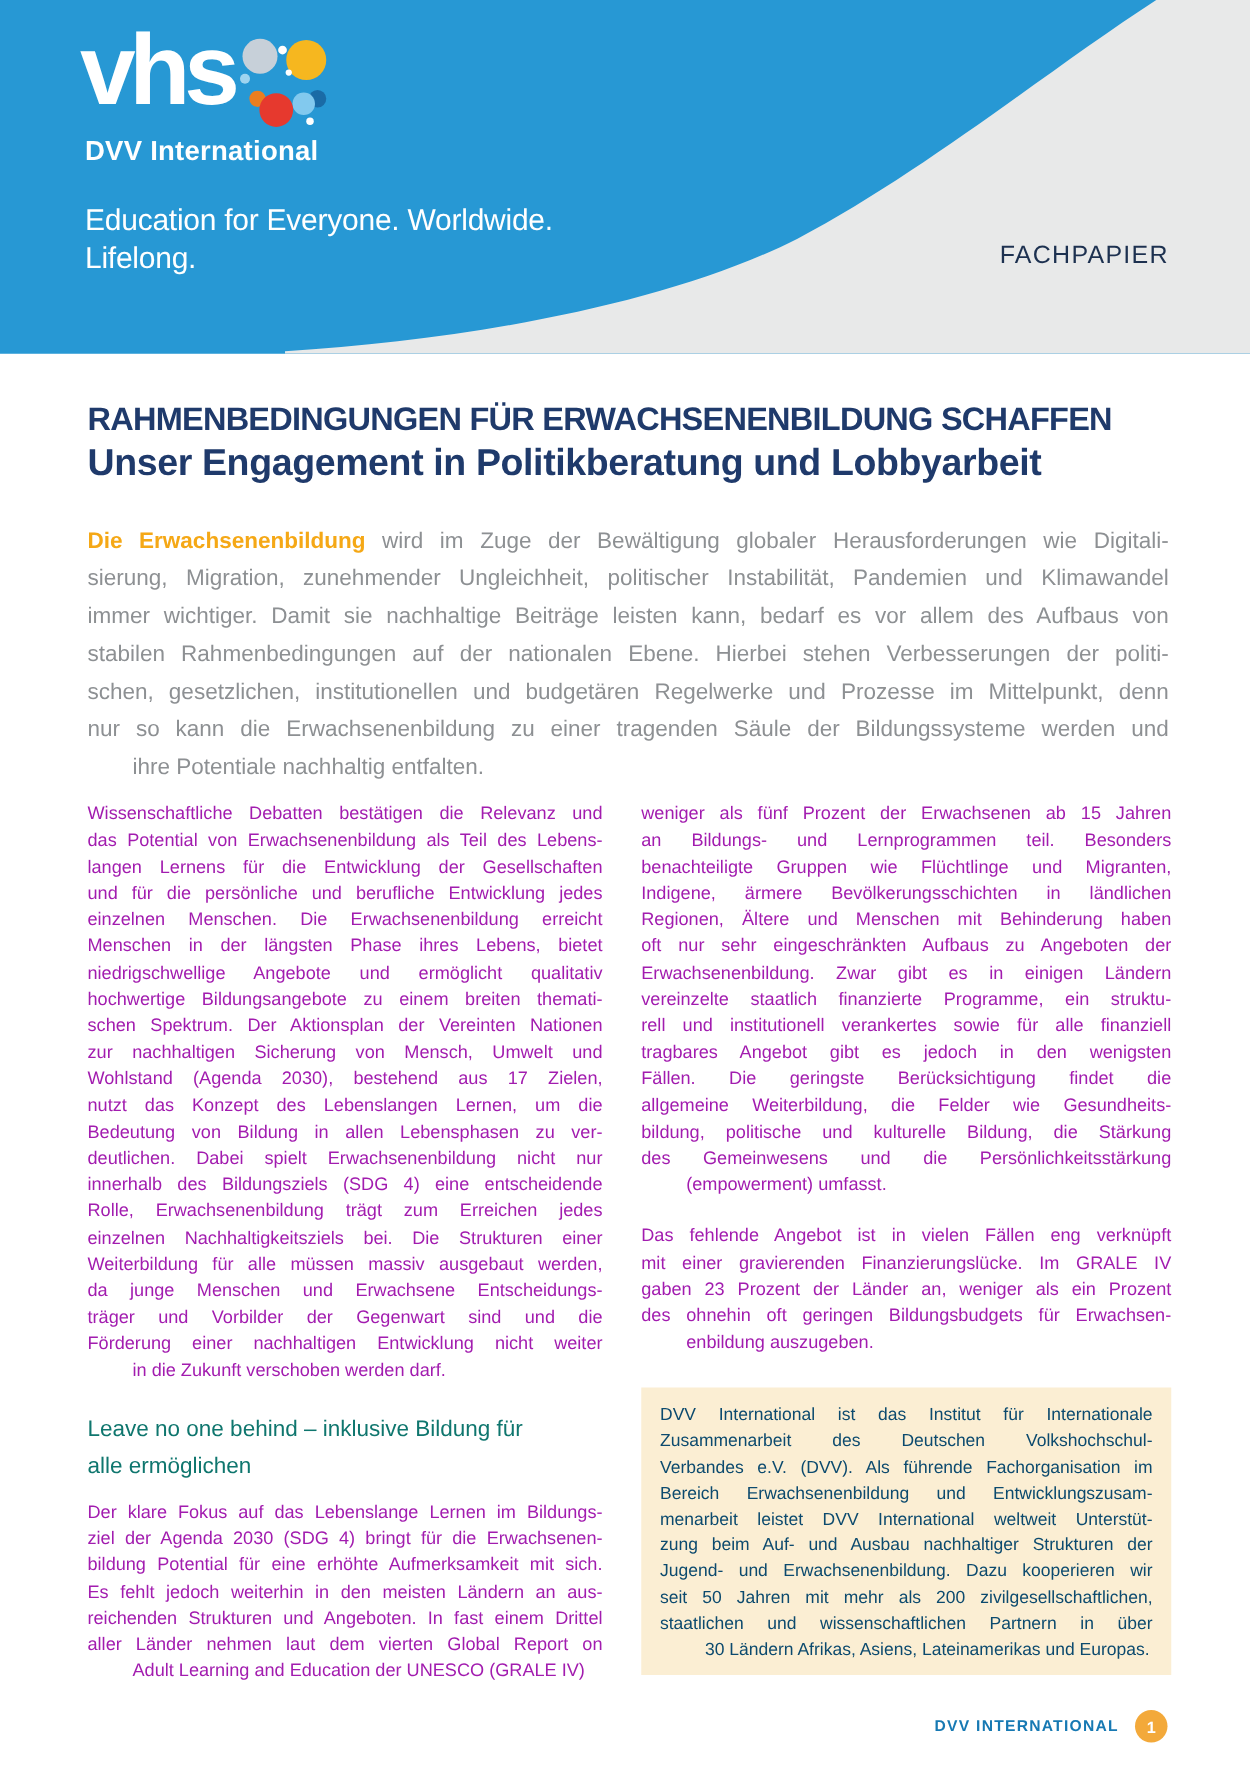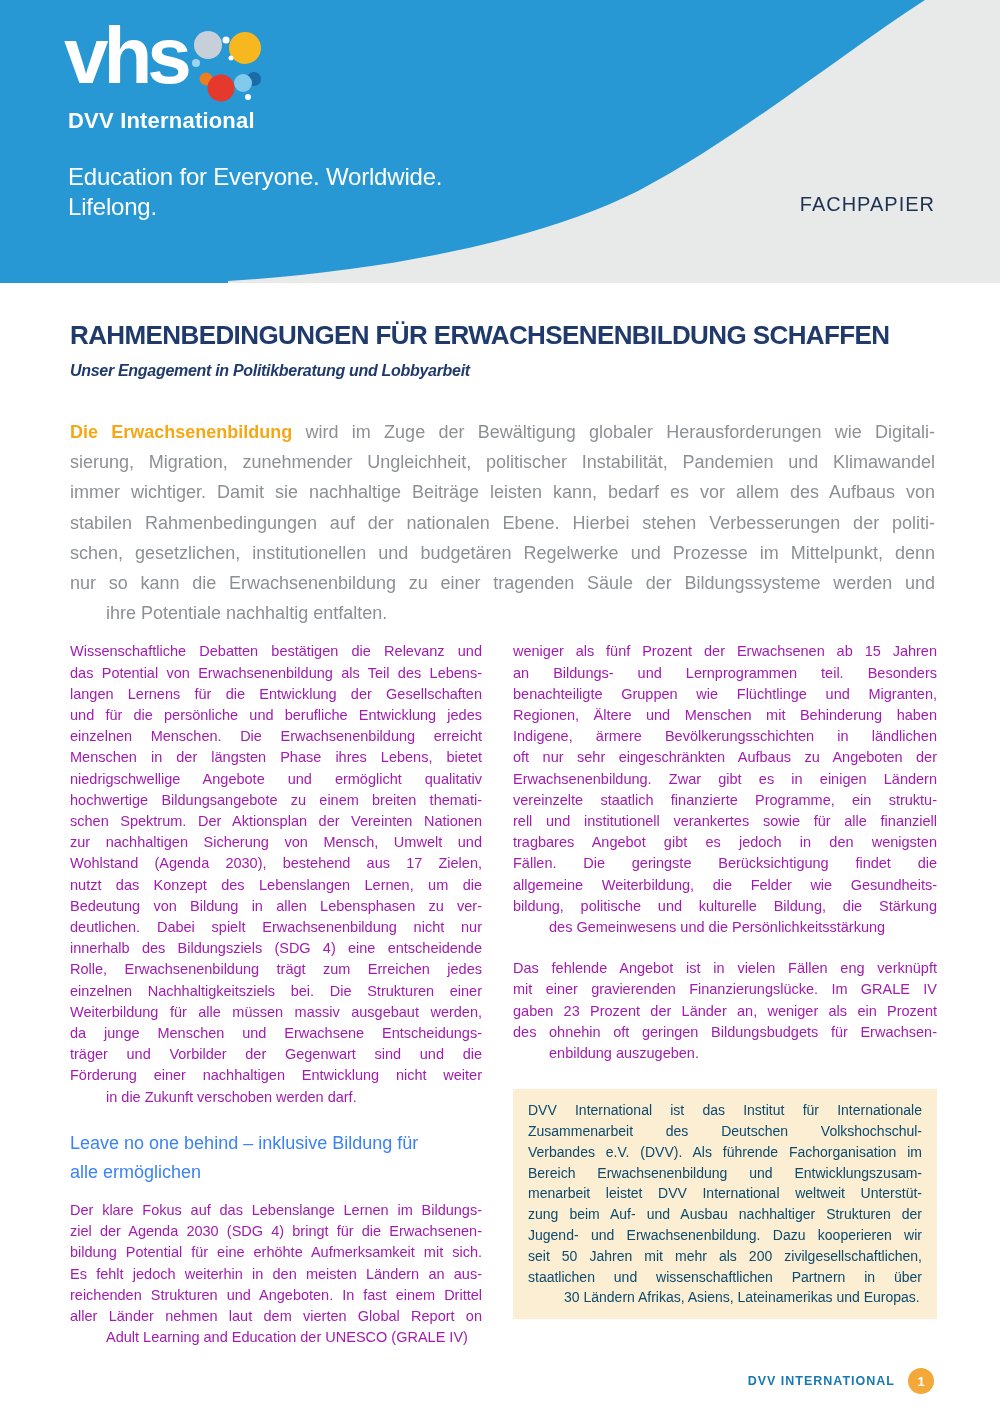--- a/index.html
+++ b/index.html
@@ -32,22 +32,22 @@
     font-size:20px; letter-spacing:1px; color:#1d3150;
   }
 
   
   .titleblock { margin:37px 65px 0 70px; }
   .titleblock h1 {
     margin:0; font-size:26px; line-height:30px; letter-spacing:-0.6px;
     color:#1f3a6b; white-space:nowrap;
   }
   .titleblock h2 {
-    margin:6px 0 0 0; font-size:16px; line-height:30px; letter-spacing:-0.3px;
-    color:#1f3a6b; white-space:nowrap;font-style:italic;
+    margin:6px 0 0 0; font-size:30px; line-height:30px; letter-spacing:-0.3px;
+    color:#1f3a6b; white-space:nowrap;
   }
 
   
   .lead {
     margin:31px 65px 0 70px; width:865px;
     font-size:18px; line-height:30.2px; color:#8d9093;
   }
   .lead .hl { color:#f5a816; font-weight:bold; }
   .tline { white-space:nowrap; }
   .just .tline, .lead-first { text-align:justify; text-align-last:justify; }
@@ -58,21 +58,21 @@
     margin:13px 0 0 70px;
     display:grid; grid-template-columns:412px 424px; gap:0 31px;
     align-items:start;
   }
   .body {
     font-size:14.5px; line-height:21.2px; color:#a21caf; letter-spacing:0;
   }
   .mt { margin-top:20px; }
   .subhead {
     margin:21px 0 13px 0;
-    font-size:18px; line-height:29px; color:#3b82f6; font-weight:400;
+    font-size:18px; line-height:29px; color:#0f766e; font-weight:400;
   }
   .infobox {
     margin-top:25px; background:#fbeed3; padding:11px 15px;
     font-size:14px; line-height:20.8px; color:#0c4a6e;
   }
 
   
   .pfooter {
     position:absolute; top:1368px; right:66px;
     display:flex; align-items:center; gap:13px;
@@ -176,31 +176,32 @@
           <div class="tline">reichenden Strukturen und Angeboten. In fast einem Drittel</div>
           <div class="tline">aller Länder nehmen laut dem vierten Global Report on</div>
           <div class="tline">Adult Learning and Education der UNESCO (GRALE IV)</div>
         </div>
     </div>
     <div class="col">
       <div class="body just">
           <div class="tline">weniger als fünf Prozent der Erwachsenen ab 15 Jahren</div>
           <div class="tline">an Bildungs- und Lernprogrammen teil. Besonders</div>
           <div class="tline">benachteiligte Gruppen wie Flüchtlinge und Migranten,</div>
+          <div class="tline">Indigene, ärmere Bevölkerungsschichten in ländlichen</div>
           <div class="tline">Regionen, Ältere und Menschen mit Behinderung haben</div>
-          <div class="tline">Indigene, ärmere Bevölkerungsschichten in ländlichen</div>
           <div class="tline">oft nur sehr eingeschränkten Aufbaus zu Angeboten der</div>
           <div class="tline">Erwachsenenbildung. Zwar gibt es in einigen Ländern</div>
           <div class="tline">vereinzelte staatlich finanzierte Programme, ein struktu-</div>
           <div class="tline">rell und institutionell verankertes sowie für alle finanziell</div>
           <div class="tline">tragbares Angebot gibt es jedoch in den wenigsten</div>
           <div class="tline">Fällen. Die geringste Berücksichtigung findet die</div>
           <div class="tline">allgemeine Weiterbildung, die Felder wie Gesundheits-</div>
           <div class="tline">bildung, politische und kulturelle Bildung, die Stärkung</div>
           <div class="tline">des Gemeinwesens und die Persönlichkeitsstärkung</div>
+          <div class="tline">(empowerment) umfasst.</div>
         </div>
       <div class="body just mt">
           <div class="tline">Das fehlende Angebot ist in vielen Fällen eng verknüpft</div>
           <div class="tline">mit einer gravierenden Finanzierungslücke. Im GRALE IV</div>
           <div class="tline">gaben 23 Prozent der Länder an, weniger als ein Prozent</div>
           <div class="tline">des ohnehin oft geringen Bildungsbudgets für Erwachsen-</div>
           <div class="tline">enbildung auszugeben.</div>
         </div>
       <div class="infobox just">
           <div class="tline">DVV International ist das Institut für Internationale</div>

